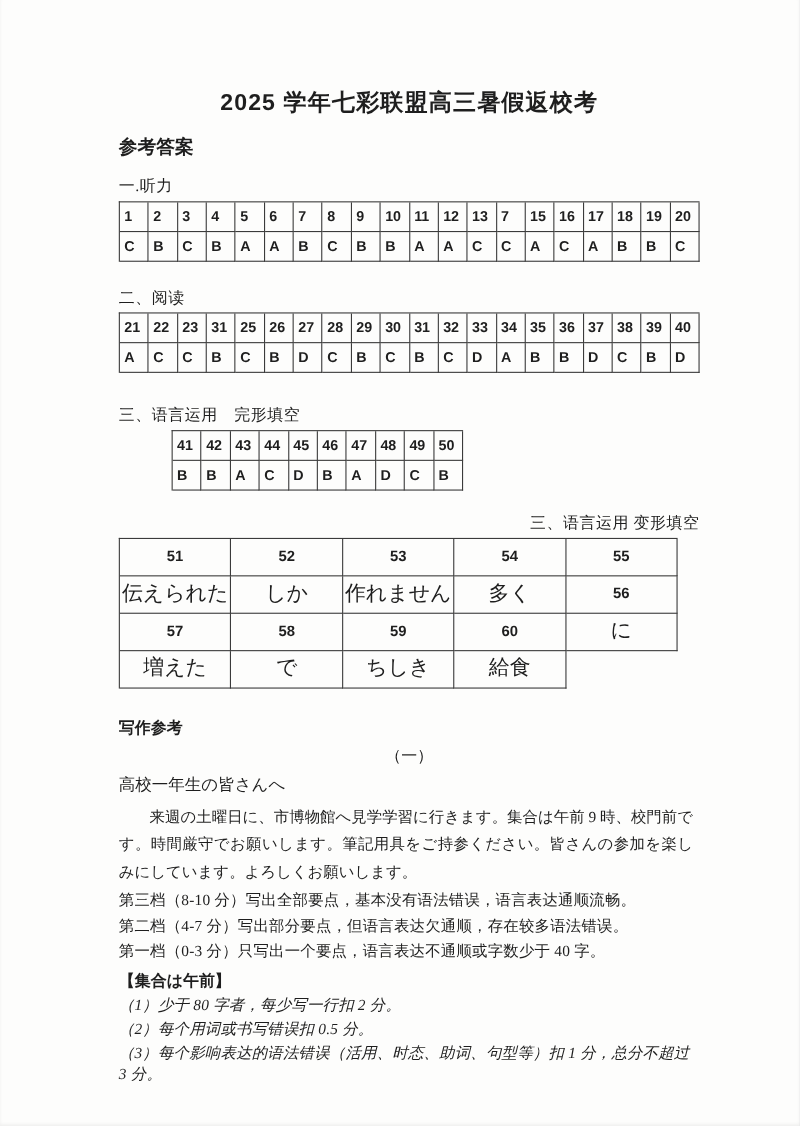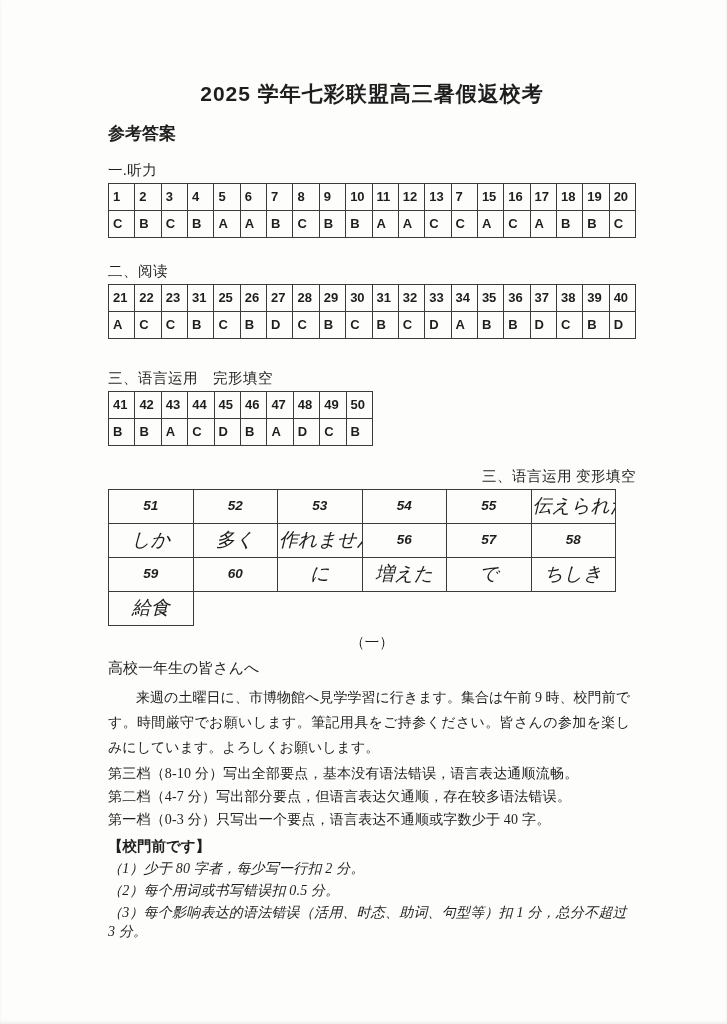--- a/index.html
+++ b/index.html
@@ -42,22 +42,22 @@
   }
   .answer-grid {
     display:grid;
     margin-top:3px;
     border-top:1.5px solid #3b3b3b;
     border-left:1.5px solid #3b3b3b;
     font-family:"Liberation Sans","DejaVu Sans",sans-serif;
     background:#fdfdfc;
   }
   .grid-20 { grid-template-columns:repeat(20,1fr); width:527px; }
-  .grid-10 { grid-template-columns:repeat(10,1fr); width:264px; }
-  .grid-5  { grid-template-columns:repeat(6,1fr);  width:507px;font-style:italic; }
+  .grid-10 { grid-template-columns:repeat(10,1fr); width:264px;margin-left:48px; }
+  .grid-5  { grid-template-columns:repeat(5,1fr);  width:507px; }
   .cell {
     border-right:1.5px solid #3b3b3b;
     border-bottom:1.5px solid #3b3b3b;
     font-size:13px;
     font-weight:600;
     line-height:19px;
     padding:3px 1px 4px 4px;
     overflow:hidden;
     white-space:nowrap;
   }
@@ -247,41 +247,42 @@
 
     <div class="section-heading" style="margin-top:20px;text-align:right;">三、语言运用 变形填空</div>
     <div id="t-transform" class="answer-grid grid-5">
         <div class="tcell tnum">51</div>
         <div class="tcell tnum">52</div>
         <div class="tcell tnum">53</div>
         <div class="tcell tnum">54</div>
         <div class="tcell tnum">55</div>
         <div class="tcell tans">伝えられた</div>
         <div class="tcell tans">しか</div>
+        <div class="tcell tans">作れません</div>
         <div class="tcell tans">多く</div>
-        <div class="tcell tans">作れません</div>
         <div class="tcell tnum">56</div>
         <div class="tcell tnum">57</div>
         <div class="tcell tnum">58</div>
         <div class="tcell tnum">59</div>
         <div class="tcell tnum">60</div>
         <div class="tcell tans">に</div>
         <div class="tcell tans">増えた</div>
         <div class="tcell tans">で</div>
         <div class="tcell tans">ちしき</div>
         <div class="tcell tans">給食</div>
       </div>
 
+    <div class="writing-heading">写作参考</div>
     <div class="part-label">（一）</div>
     <div class="salutation">高校一年生の皆さんへ</div>
     <div class="writing-body">来週の土曜日に、市博物館へ見学学習に行きます。集合は午前 9 時、校門前です。時間厳守でお願いします。筆記用具をご持参ください。皆さんの参加を楽しみにしています。よろしくお願いします。</div>
 
     <div class="rubric-line">第三档（8-10 分）写出全部要点，基本没有语法错误，语言表达通顺流畅。</div>
     <div class="rubric-line">第二档（4-7 分）写出部分要点，但语言表达欠通顺，存在较多语法错误。</div>
     <div class="rubric-line">第一档（0-3 分）只写出一个要点，语言表达不通顺或字数少于 40 字。</div>
 
-    <div class="notes-heading">【校門前です】</div>
+    <div class="notes-heading">【集合は午前】</div>
     <div class="note-line">（1）少于 80 字者，每少写一行扣 2 分。</div>
     <div class="note-line">（2）每个用词或书写错误扣 0.5 分。</div>
     <div class="note-line">（3）每个影响表达的语法错误（活用、时态、助词、句型等）扣 1 分，总分不超过 3 分。</div>
 
   </div>
 </div>
 
 </body></html>

